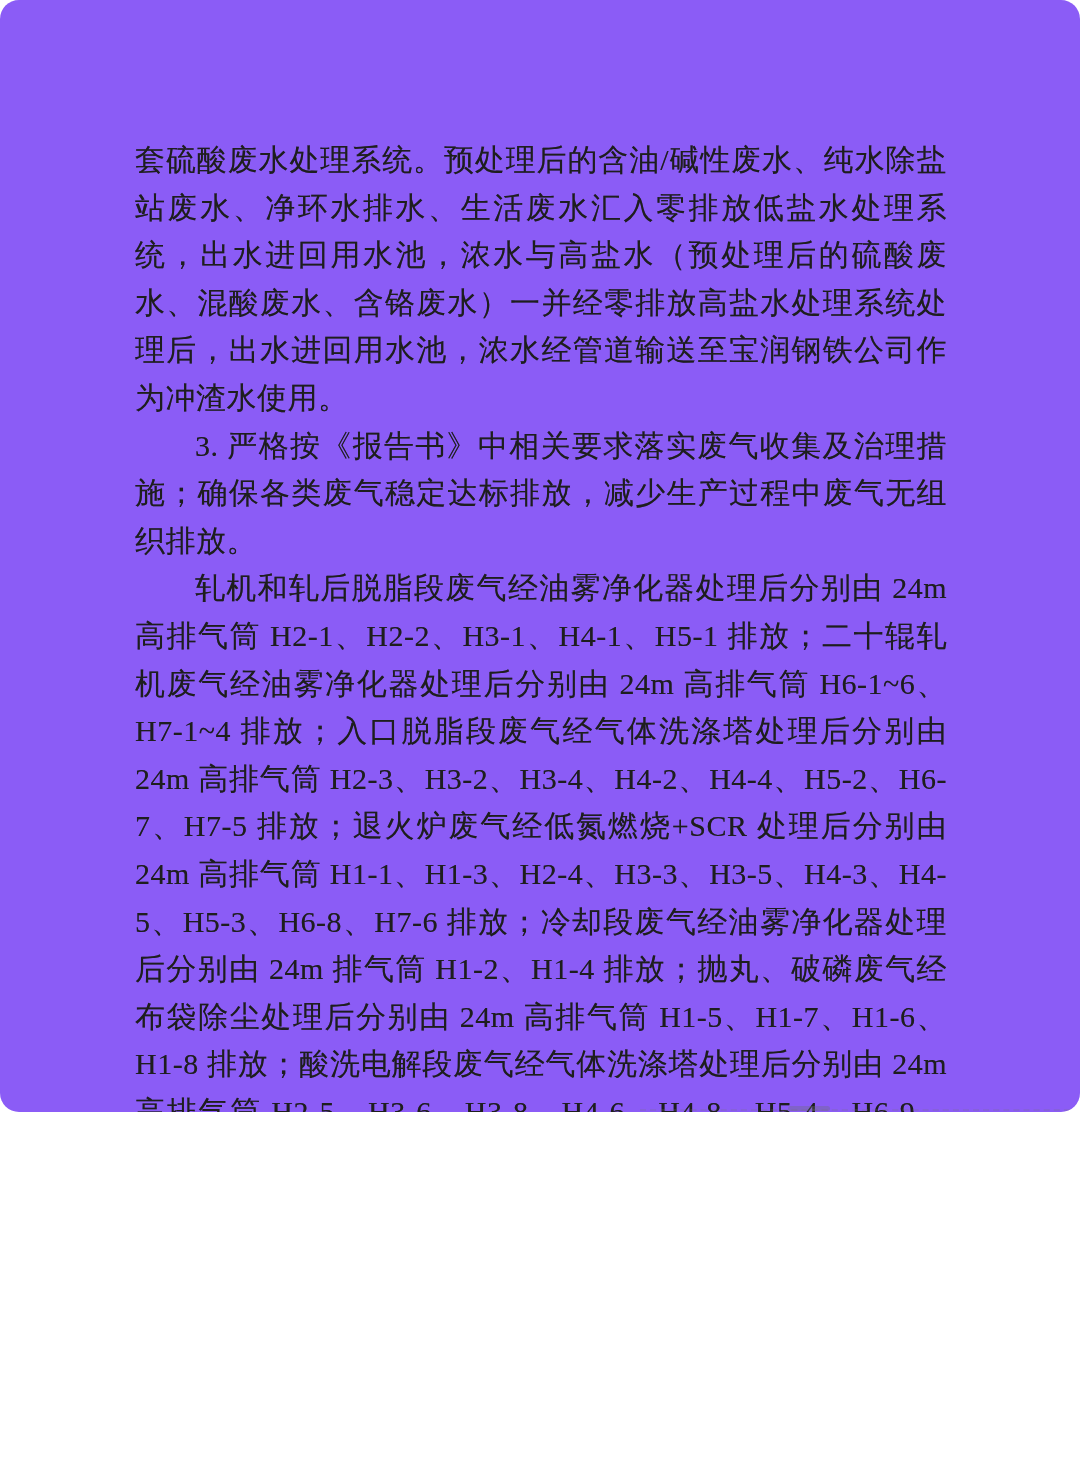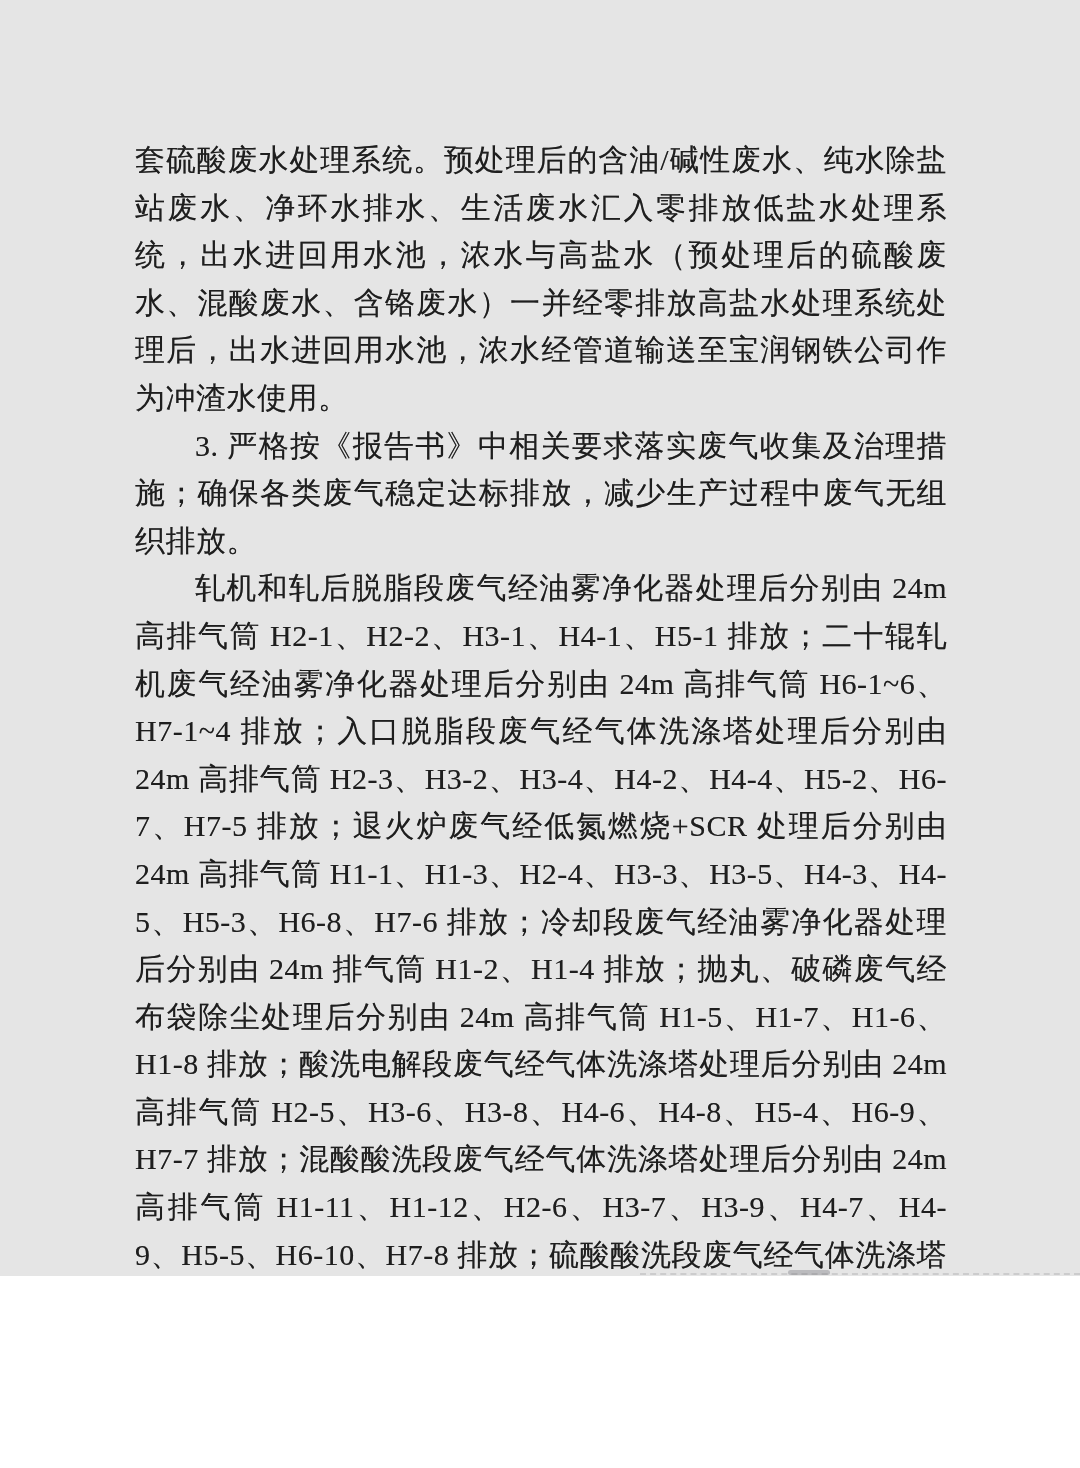--- a/index.html
+++ b/index.html
@@ -3,26 +3,27 @@
 <meta charset="utf-8">
 <style>
   html, body {
     margin: 0;
     padding: 0;
     background: #ffffff;
   }
   .page {
     position: relative;
     width: 1080px;
-    height: 1276px;
+    height: 1112px;
     margin: 0 auto;
-    background: #e5e5e5;
+    background: #8b5cf6;
     overflow: hidden;
     font-family: "Liberation Serif", "DejaVu Serif", serif;
     color: #1e1e1e;
+    border-radius: 19px;
   }
   .content {
     position: absolute;
     left: 135px;
     top: 136px;
     width: 812px;
   }
   .para {
     font-size: 30px;
     line-height: 47.6px;

